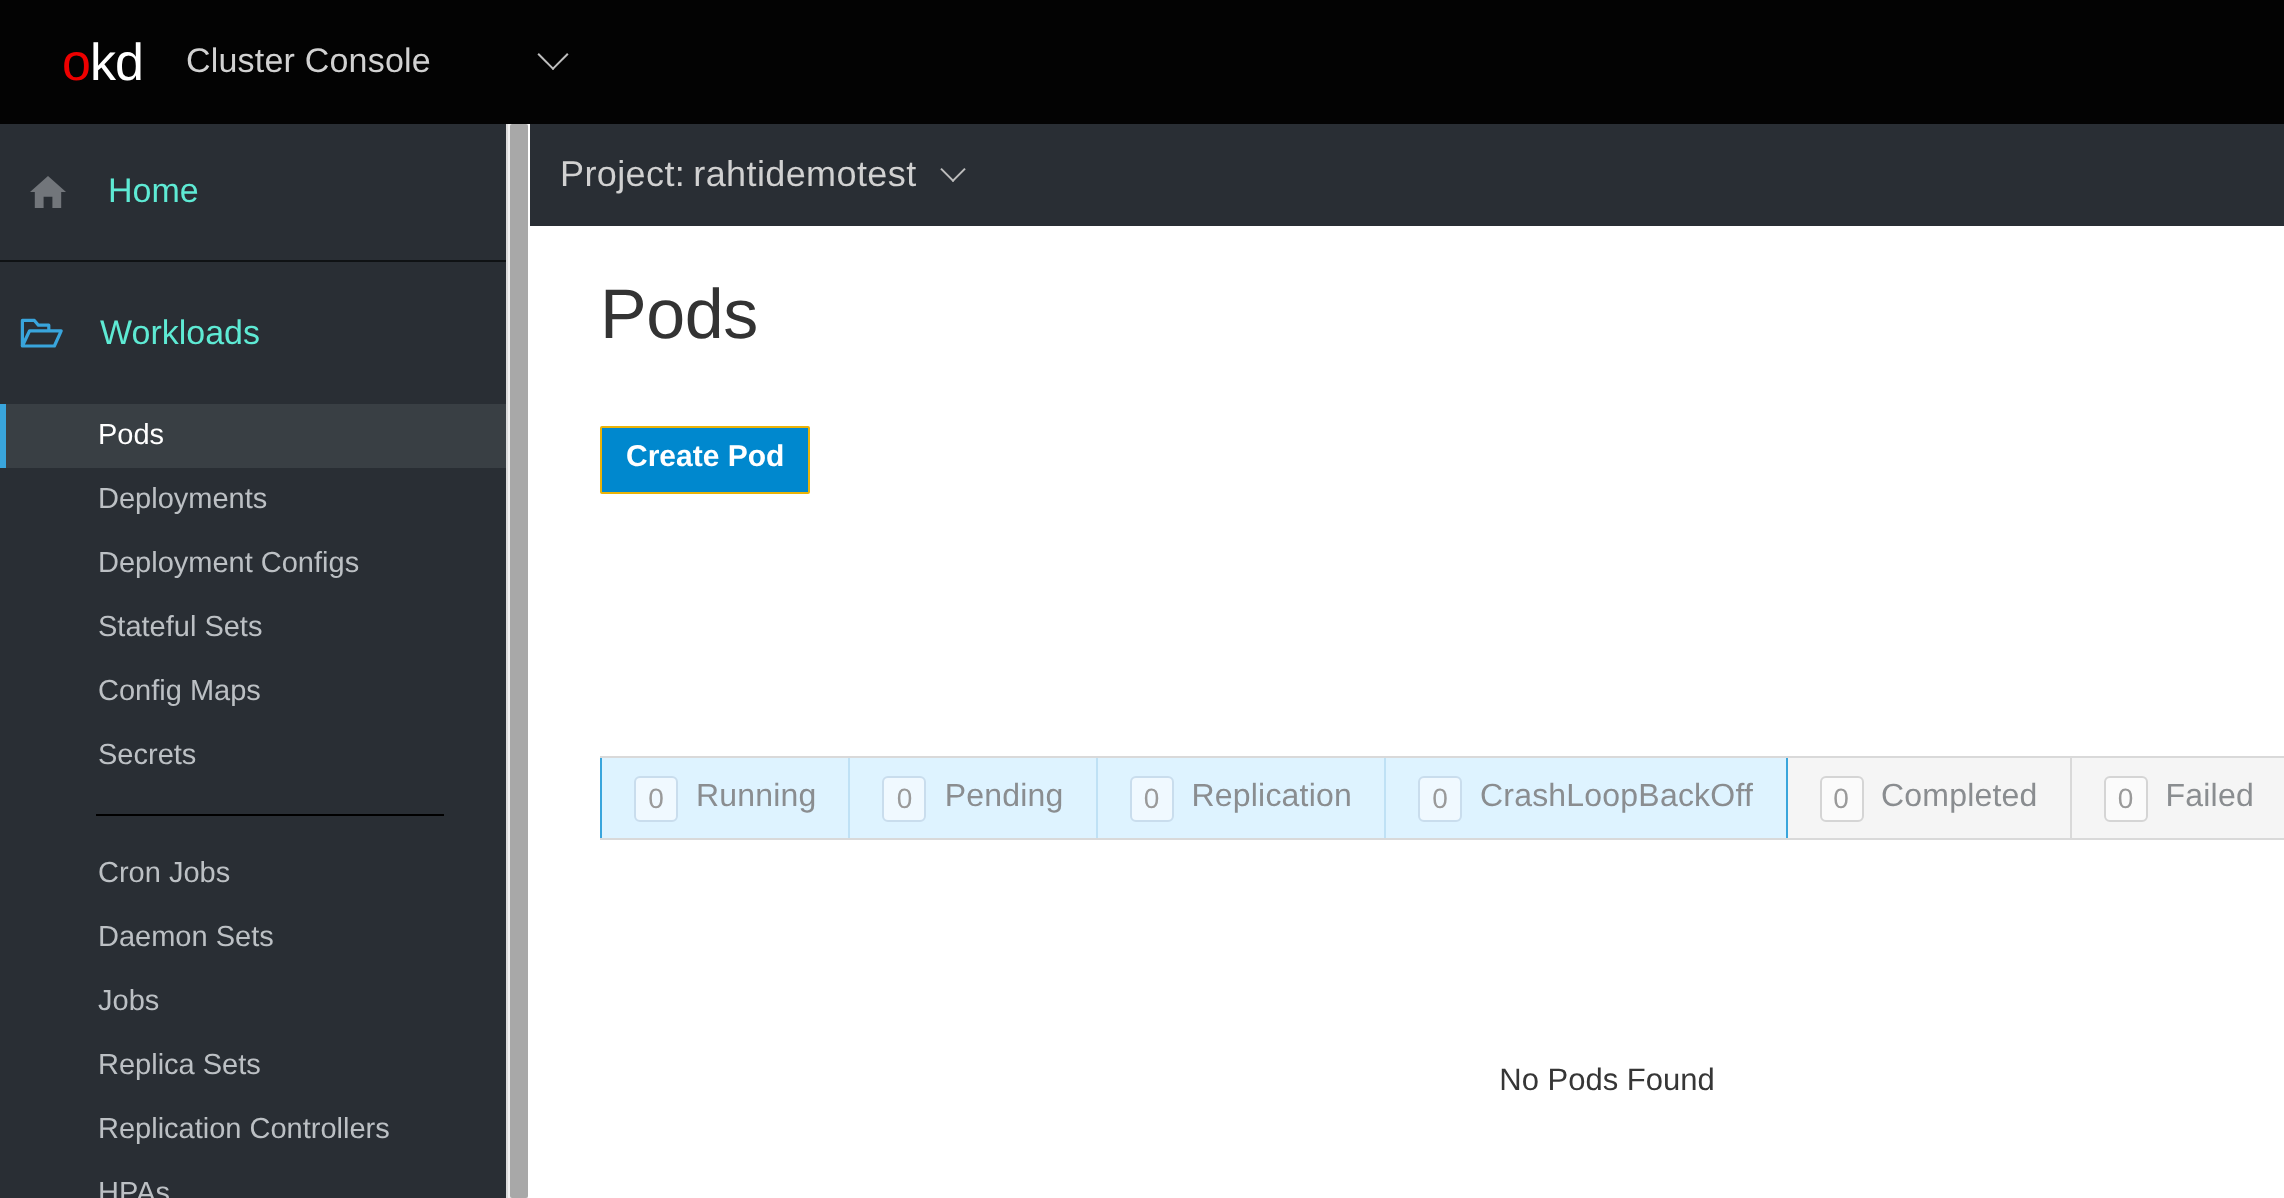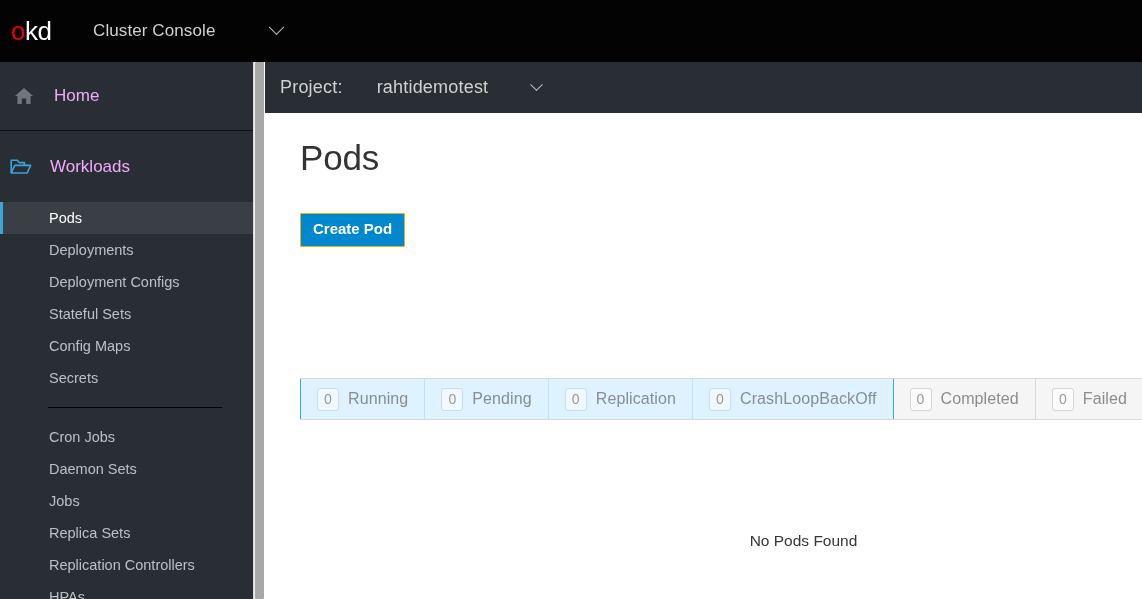--- a/index.html
+++ b/index.html
@@ -18,21 +18,21 @@
     position: absolute;
     top: 0; left: 0;
     width: 1142px;
     height: 62px;
     background: #030303;
     display: flex;
     align-items: center;
   }
   .logo-wrap {
     width: 85px;
-    padding-left: 11px;
+    padding-left: 31px;
     display: flex;
     align-items: center;
   }
   .logo {
     font-family: "Liberation Sans", sans-serif;
     font-size: 26px;
     font-weight: 400;
     letter-spacing: -0.5px;
     line-height: 1;
     color: #ffffff;
@@ -88,21 +88,21 @@
   }
   .nav-ico {
     width: 30px;
     display: flex;
     align-items: center;
     justify-content: flex-start;
     flex: none;
   }
   .nav-head-label {
     font-size: 17px;
-    color: #f0abfc;
+    color: #5eead4;
     font-weight: 400;
     margin-left: 10px;
     text-align: center;
   }
   .nav-item {
     height: 32px;
     display: flex;
     align-items: center;
     padding-left: 49px;
     font-size: 14.5px;
@@ -153,21 +153,20 @@
     width: 877px;
     height: 537px;
     background: #ffffff;
   }
   .project-bar {
     height: 51px;
     background: #292e34;
     display: flex;
     align-items: center;
     padding-left: 15px;
-    gap: 30px;
   }
   .project-bar .pb-text {
     font-size: 18px;
     color: #d1d1d1;
     letter-spacing: .2px;
   }
   .project-bar .pb-name { margin-left: 4px; }
   .pb-chev {
     display: inline-block;
     width: 9px; height: 9px;

